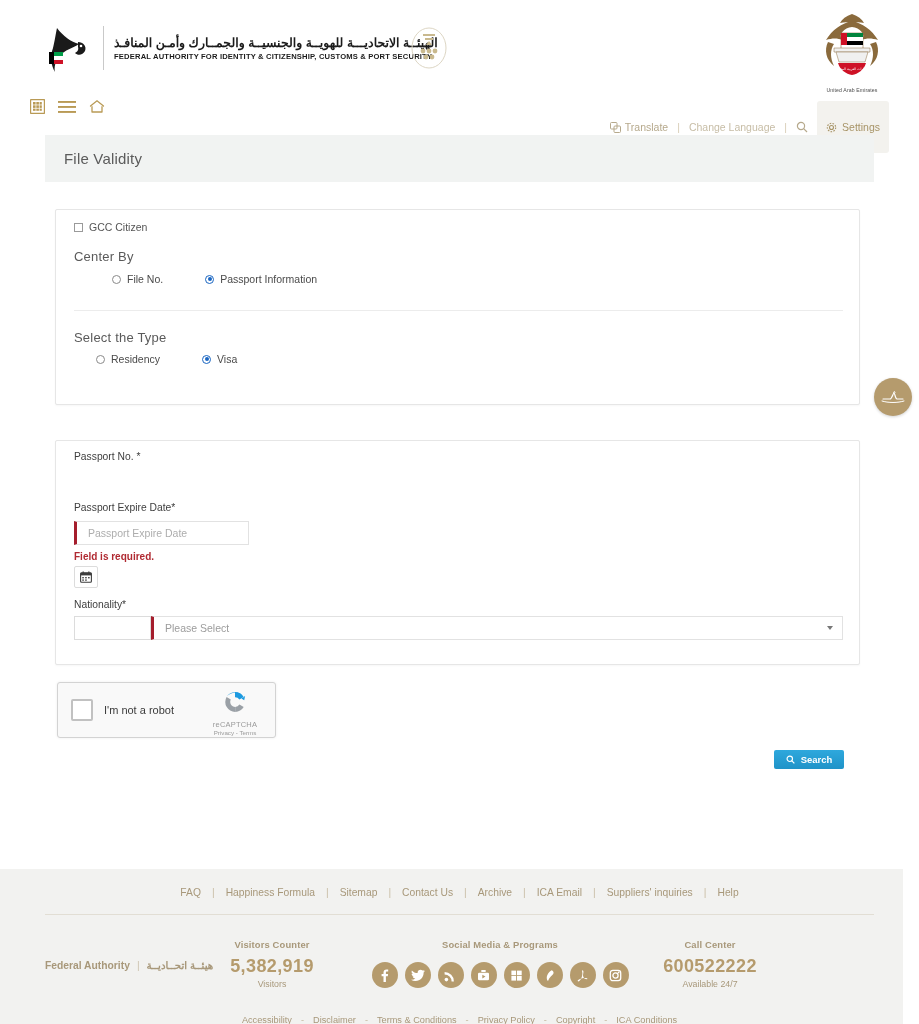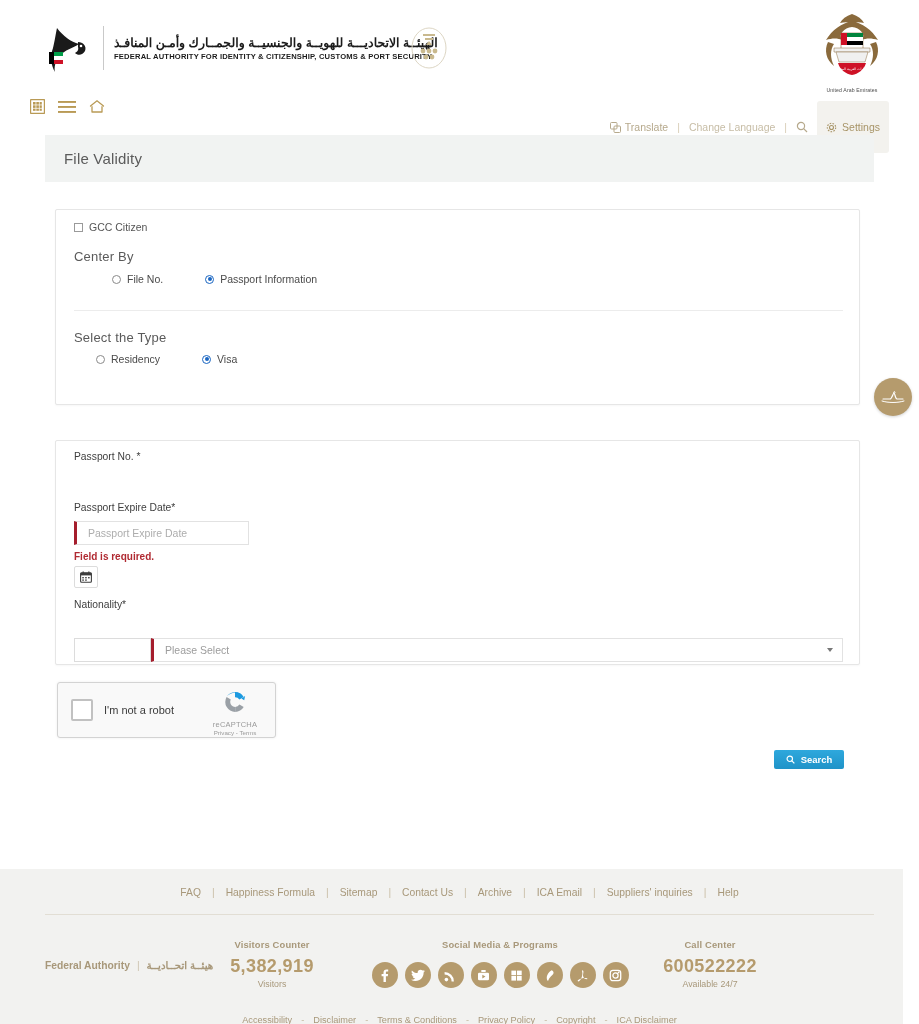--- a/index.html
+++ b/index.html
@@ -78,21 +78,21 @@
   .txt-field span { font-size:10.5px; color:#adadad; }
   #f-passport { left:18px; top:29px; width:769px; height:24px; }
   #f-expire   { left:18px; top:80px; width:175px; height:24px; }
   .err-msg { position:absolute; left:18px; top:110px; font-size:10px; color:#b02a32; font-weight:bold; }
   .cal-btn {
     position:absolute; left:18px; top:125px; width:24px; height:22px;
     background:#fff; border:1px solid #dcdcdc; border-radius:2px;
     display:flex; align-items:center; justify-content:center; cursor:pointer;
   }
   #l-nationality { left:18px; top:158px; }
-  .nat-row { position:absolute; left:18px; top:175px; display:flex; align-items:stretch;margin-top:22px; }
+  .nat-row { position:absolute; left:18px; top:175px; display:flex; align-items:stretch; }
   .nat-code { width:77px; height:24px; background:#fff; border:1px solid #dcdcdc; }
   .nat-select {
     width:692px; height:24px; background:#fff;
     border:1px solid #e2e2e2; border-left:3px solid #a51e2d;
     display:flex; align-items:center; padding-left:11px; position:relative;
   }
   .nat-select span { font-size:10.5px; color:#9c9c9c; }
   .caret { position:absolute; right:9px; top:50%; transform:translateY(-50%);
     width:0;height:0;border-left:3.5px solid transparent;border-right:3.5px solid transparent;border-top:4px solid #777; }
 
@@ -477,17 +477,17 @@
       <a>Accessibility</a>
       <span class="dash">-</span>
       <a>Disclaimer</a>
       <span class="dash">-</span>
       <a>Terms &amp; Conditions</a>
       <span class="dash">-</span>
       <a>Privacy Policy</a>
       <span class="dash">-</span>
       <a>Copyright</a>
       <span class="dash">-</span>
-      <a>ICA Disclaimer</a>
+      <a>ICA Conditions</a>
     </div>
   </div>
 
 </div>
 
 </body></html>

